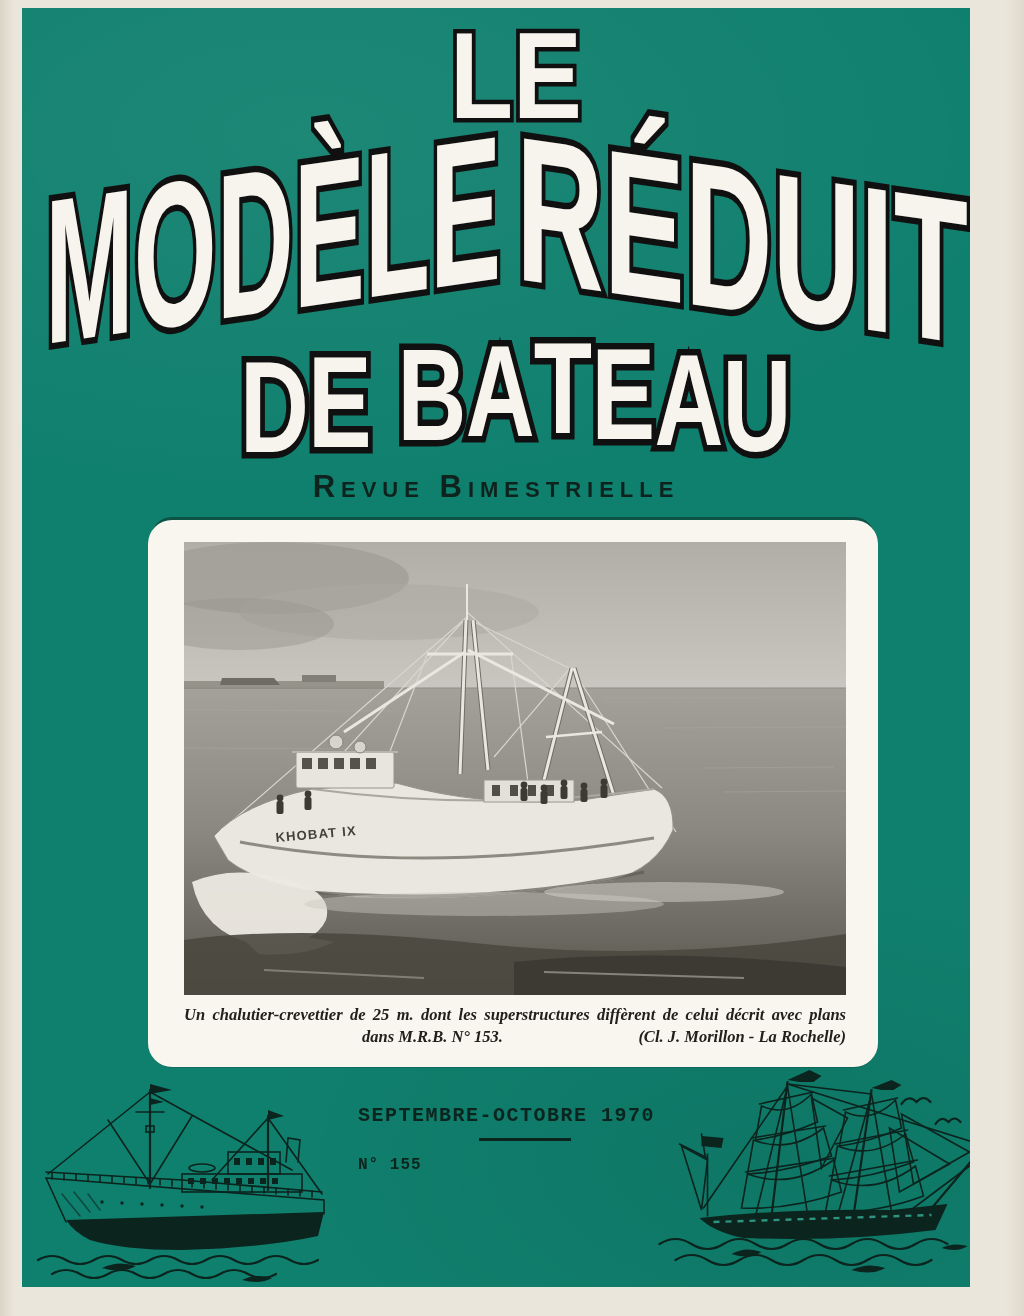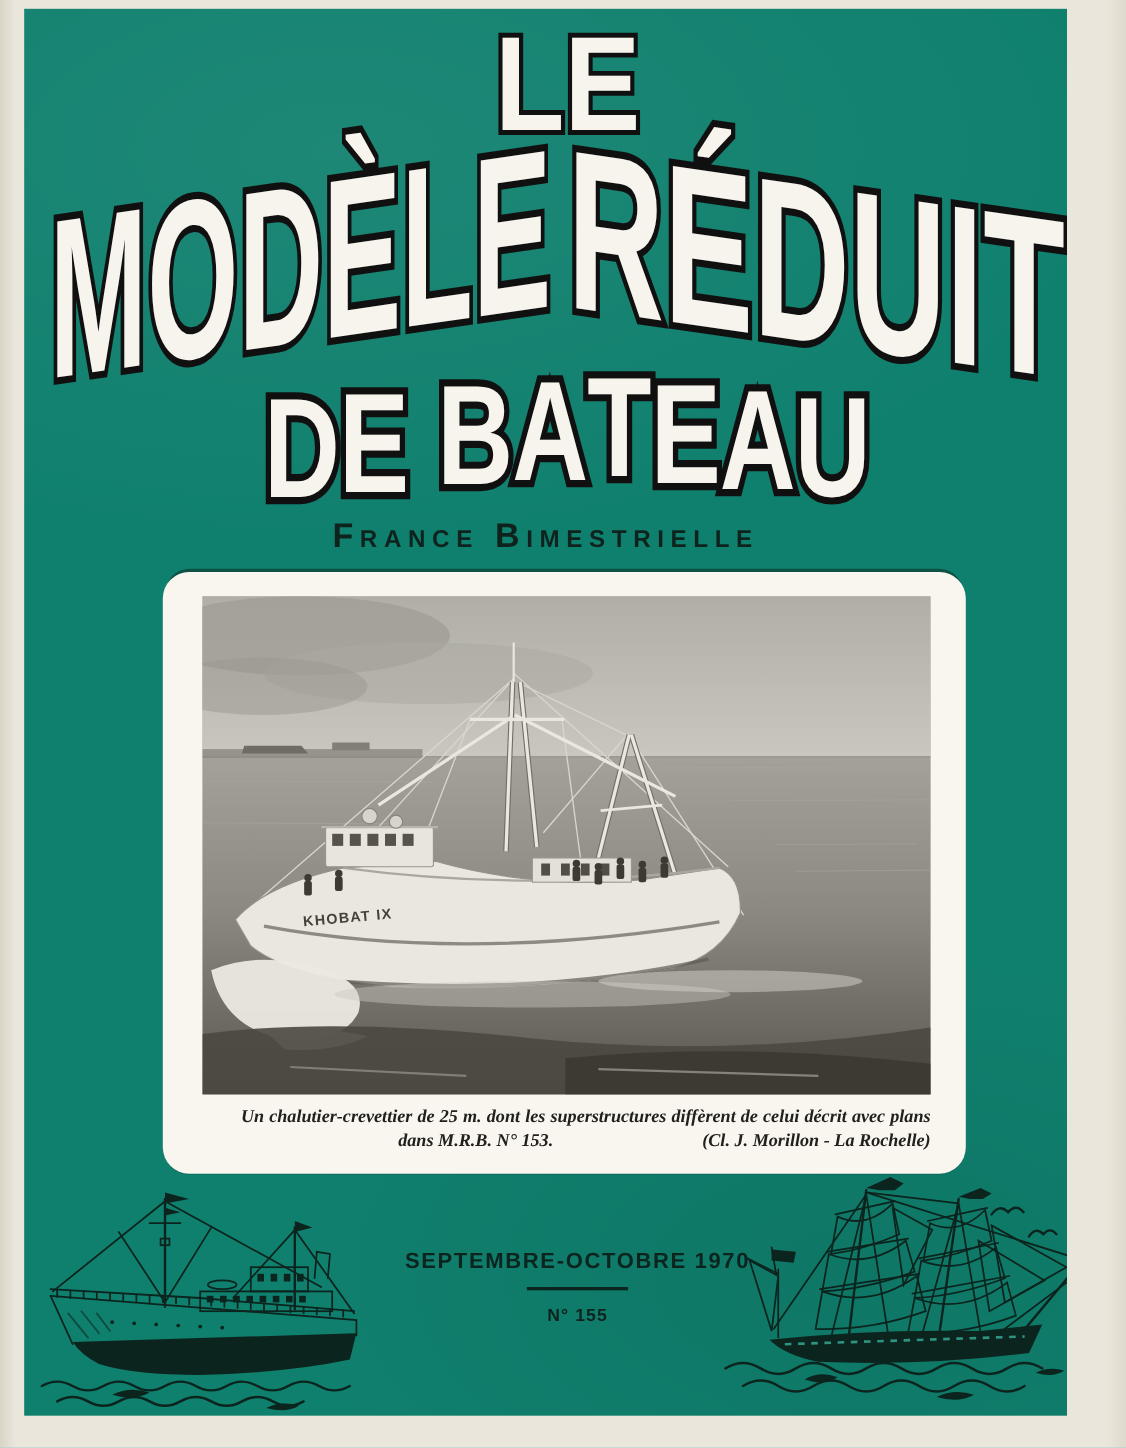--- a/index.html
+++ b/index.html
@@ -17,24 +17,24 @@
   .t-outline text{fill:var(--title-fill);stroke:var(--title-stroke);paint-order:stroke fill;
     stroke-linejoin:miter;font-family:"Liberation Sans",sans-serif;font-weight:700;}
   .subtitle{position:absolute;left:0;top:461px;width:100%;text-align:center;
     font-variant:small-caps;font-weight:700;font-size:31px;letter-spacing:6px;
     color:#0e231d;}
   .frame{position:absolute;left:126px;top:512px;width:730px;height:547px;border-radius:24px;
     background:var(--frame);box-shadow:0 -6px 0 -3px rgba(8,26,20,.45),0 2px 0 -1px rgba(8,26,20,.18);}
   .photo{display:block;margin:22px 0 0 36px;width:662px;height:453px;background:#b8b6af;}
   .caption{width:662px;margin:9px 0 0 36px;font-family:"Liberation Serif",serif;
     font-style:italic;font-weight:600;font-size:16.5px;line-height:1.32;color:#21201b;}
-  .cap1{text-align:justify;text-align-last:justify;margin-left:35px;}
+  .cap1{text-align:justify;text-align-last:justify;}
   .cap2{display:flex;justify-content:space-between;padding-left:178px;}
-  .footer-info{position:absolute;left:336px;top:1096px;width:334px;text-align:center;
-    color:var(--ink);font-family:Liberation Sans, sans-serif;font-weight:700;margin-top:32px;}
+  .footer-info{position:absolute;left:336px;top:1096px;width:334px;text-align:left;
+    color:var(--ink);font-family:Liberation Mono, monospace;font-weight:700;}
   .f-date{font-size:20px;letter-spacing:1.5px;}
   .f-rule{width:92px;height:3px;background:var(--ink);margin:11px auto 15px auto;}
   .f-issue{font-size:16px;letter-spacing:1px;margin-bottom:12px;}
   .f-price{font-size:21px;letter-spacing:1px;}
   .ship{position:absolute;display:block;}
   .ship-left{left:10px;top:1066px;width:325px;height:212px;}
   .ship-right{left:628px;top:1050px;width:338px;height:229px;}
   .ink-line{stroke:var(--ink);fill:none;stroke-linecap:round;stroke-width:1.6;}
   .ink-fill{fill:var(--ink);stroke:none;}
   .ink-thick{stroke:var(--ink);fill:none;stroke-linecap:round;stroke-width:2.2;}
@@ -47,21 +47,21 @@
 
     <svg class="title-svg" viewBox="0 0 968 520">
       <g class="t-outline">
         <text transform="translate(428,110)" font-size="122" stroke-width="9" textLength="132" lengthAdjust="spacingAndGlyphs">LE</text>
         <text transform="translate(23,336) skewY(-8.2)" font-size="206" stroke-width="13" textLength="456" lengthAdjust="spacingAndGlyphs">MODÈLE</text>
         <text transform="translate(494,271) skewY(8.2)" font-size="206" stroke-width="13" textLength="452" lengthAdjust="spacingAndGlyphs">RÉDUIT</text>
         <text id="arch-title" transform="translate(218,0) scale(0.74,1)" font-size="129" stroke-width="13" vector-effect="non-scaling-stroke"><tspan x="0" y="444">D</tspan><tspan x="92" y="439">E</tspan><tspan x="213" y="432">B</tspan><tspan x="305" y="428">A</tspan><tspan x="397" y="425">T</tspan><tspan x="475" y="431">E</tspan><tspan x="560" y="437">A</tspan><tspan x="652" y="443">U</tspan></text>
       </g>
     </svg>
 
-    <div class="subtitle">France Bimestrielle</div>
+    <div class="subtitle">Revue Bimestrielle</div>
 
     <div class="frame">
       <svg class="photo" viewBox="0 0 662 453">
         <defs>
           <linearGradient id="skyG" x1="0" y1="0" x2="0" y2="1">
             <stop offset="0" stop-color="#b0aea7"></stop>
               <stop offset="1" stop-color="#c9c7c0"></stop>
           </linearGradient>
           <linearGradient id="seaG" x1="0" y1="0" x2="0" y2="1">
             <stop offset="0" stop-color="#a3a19a"></stop>

